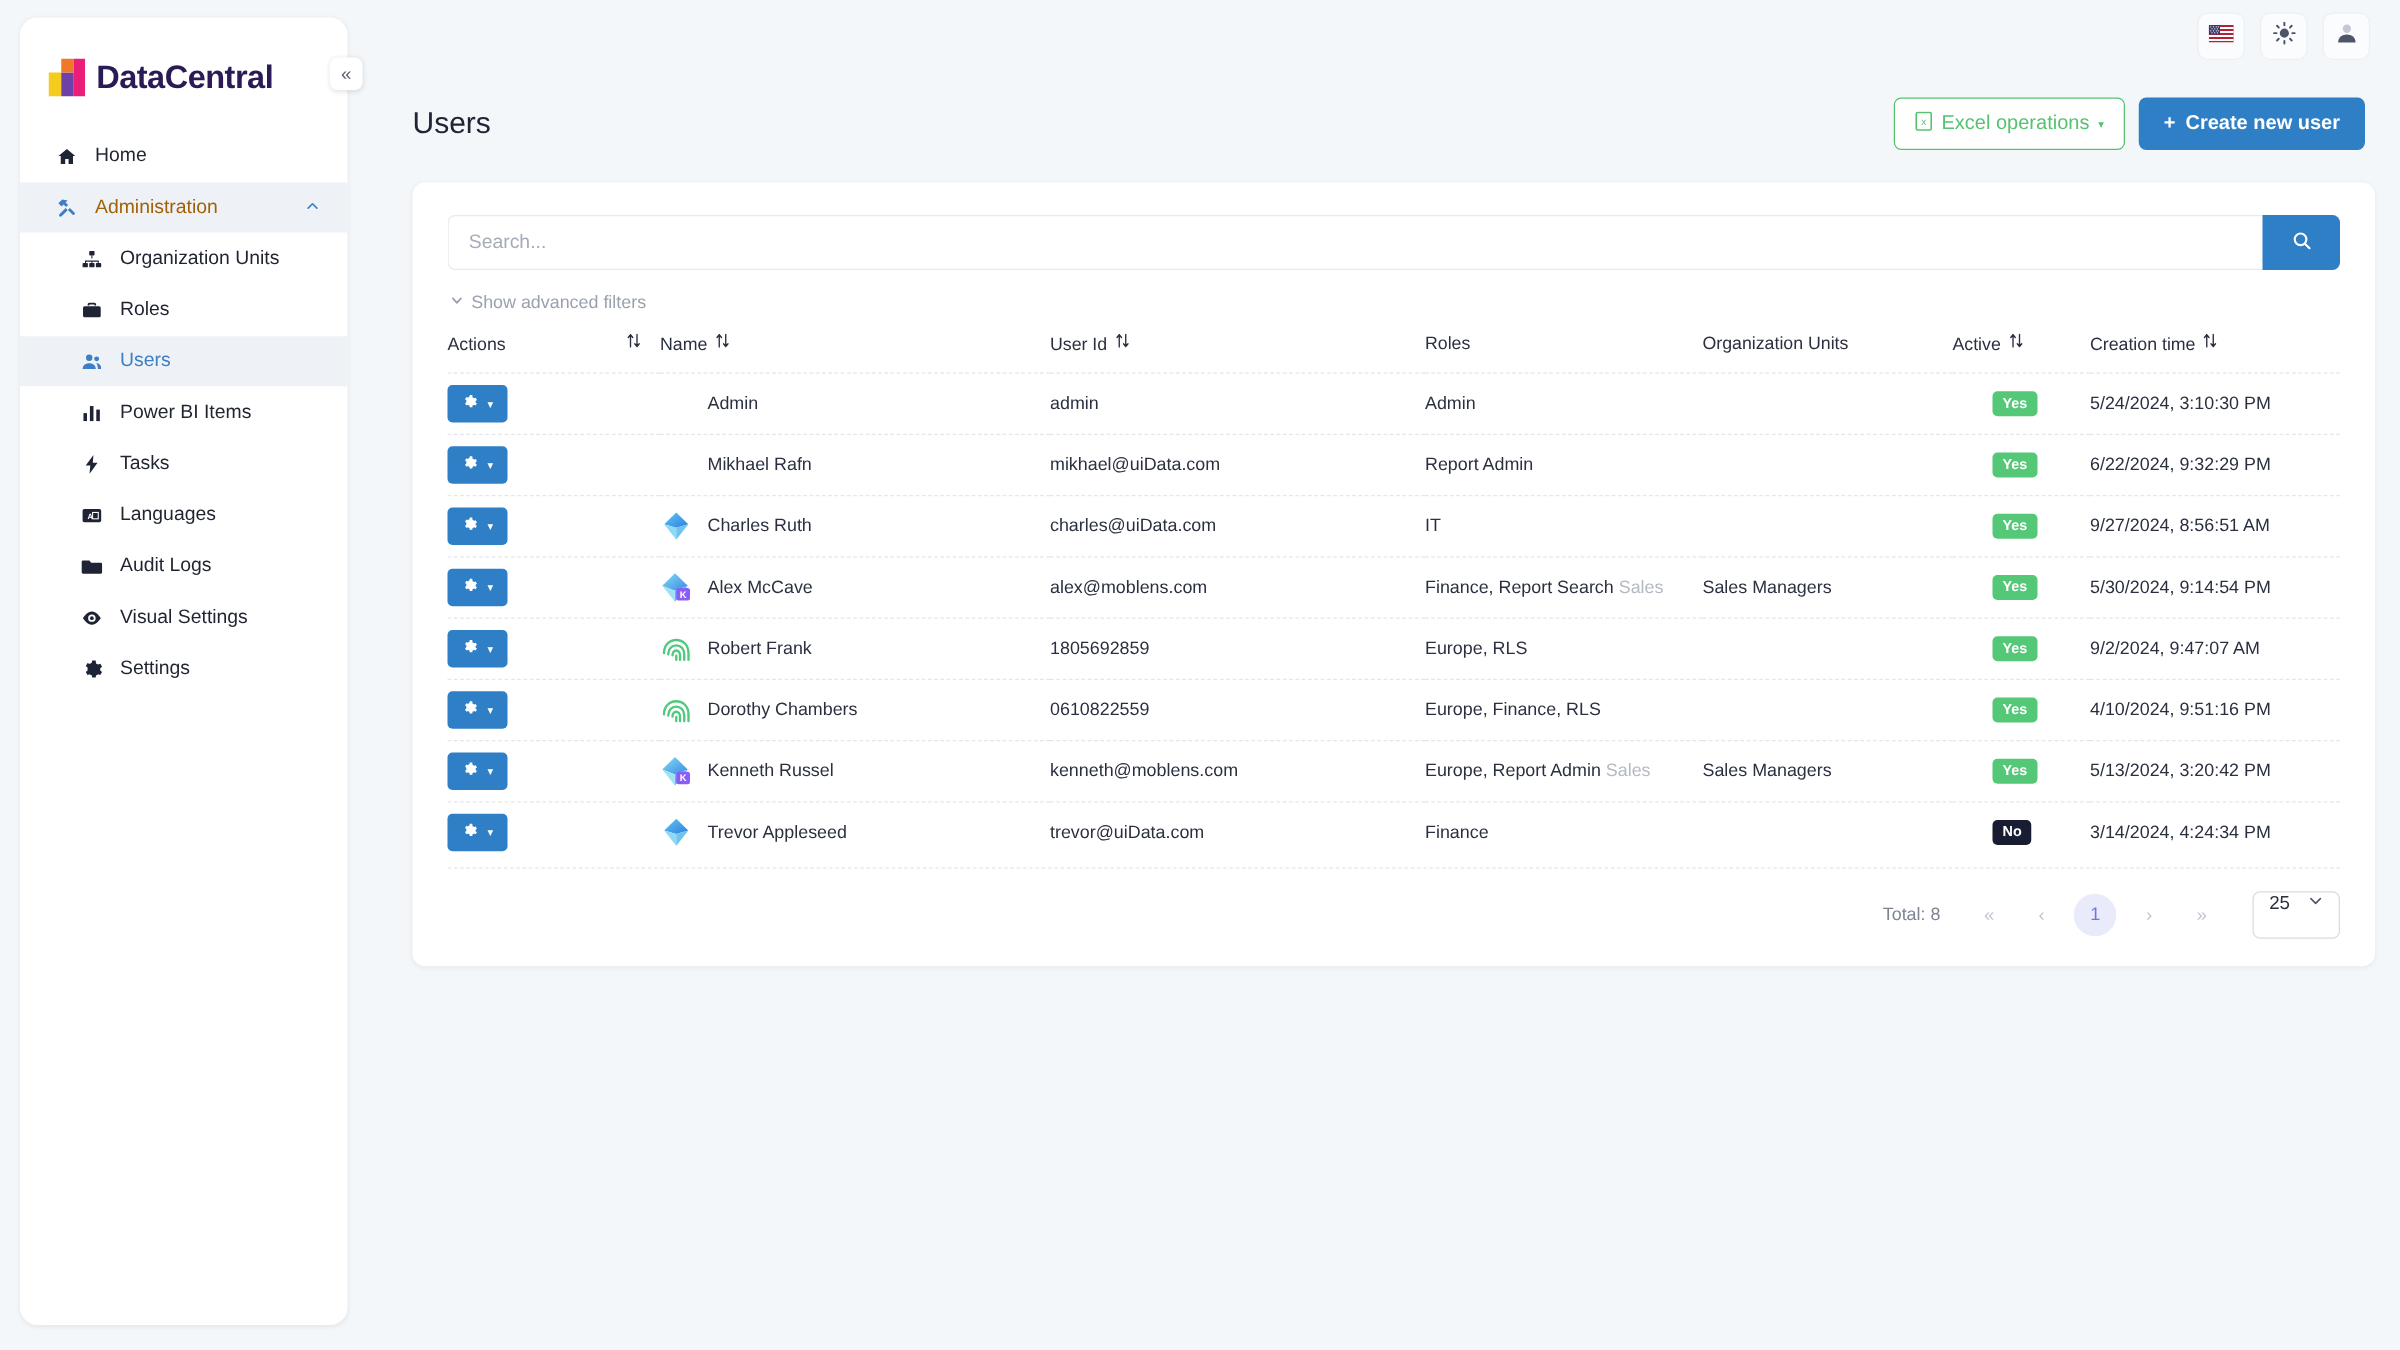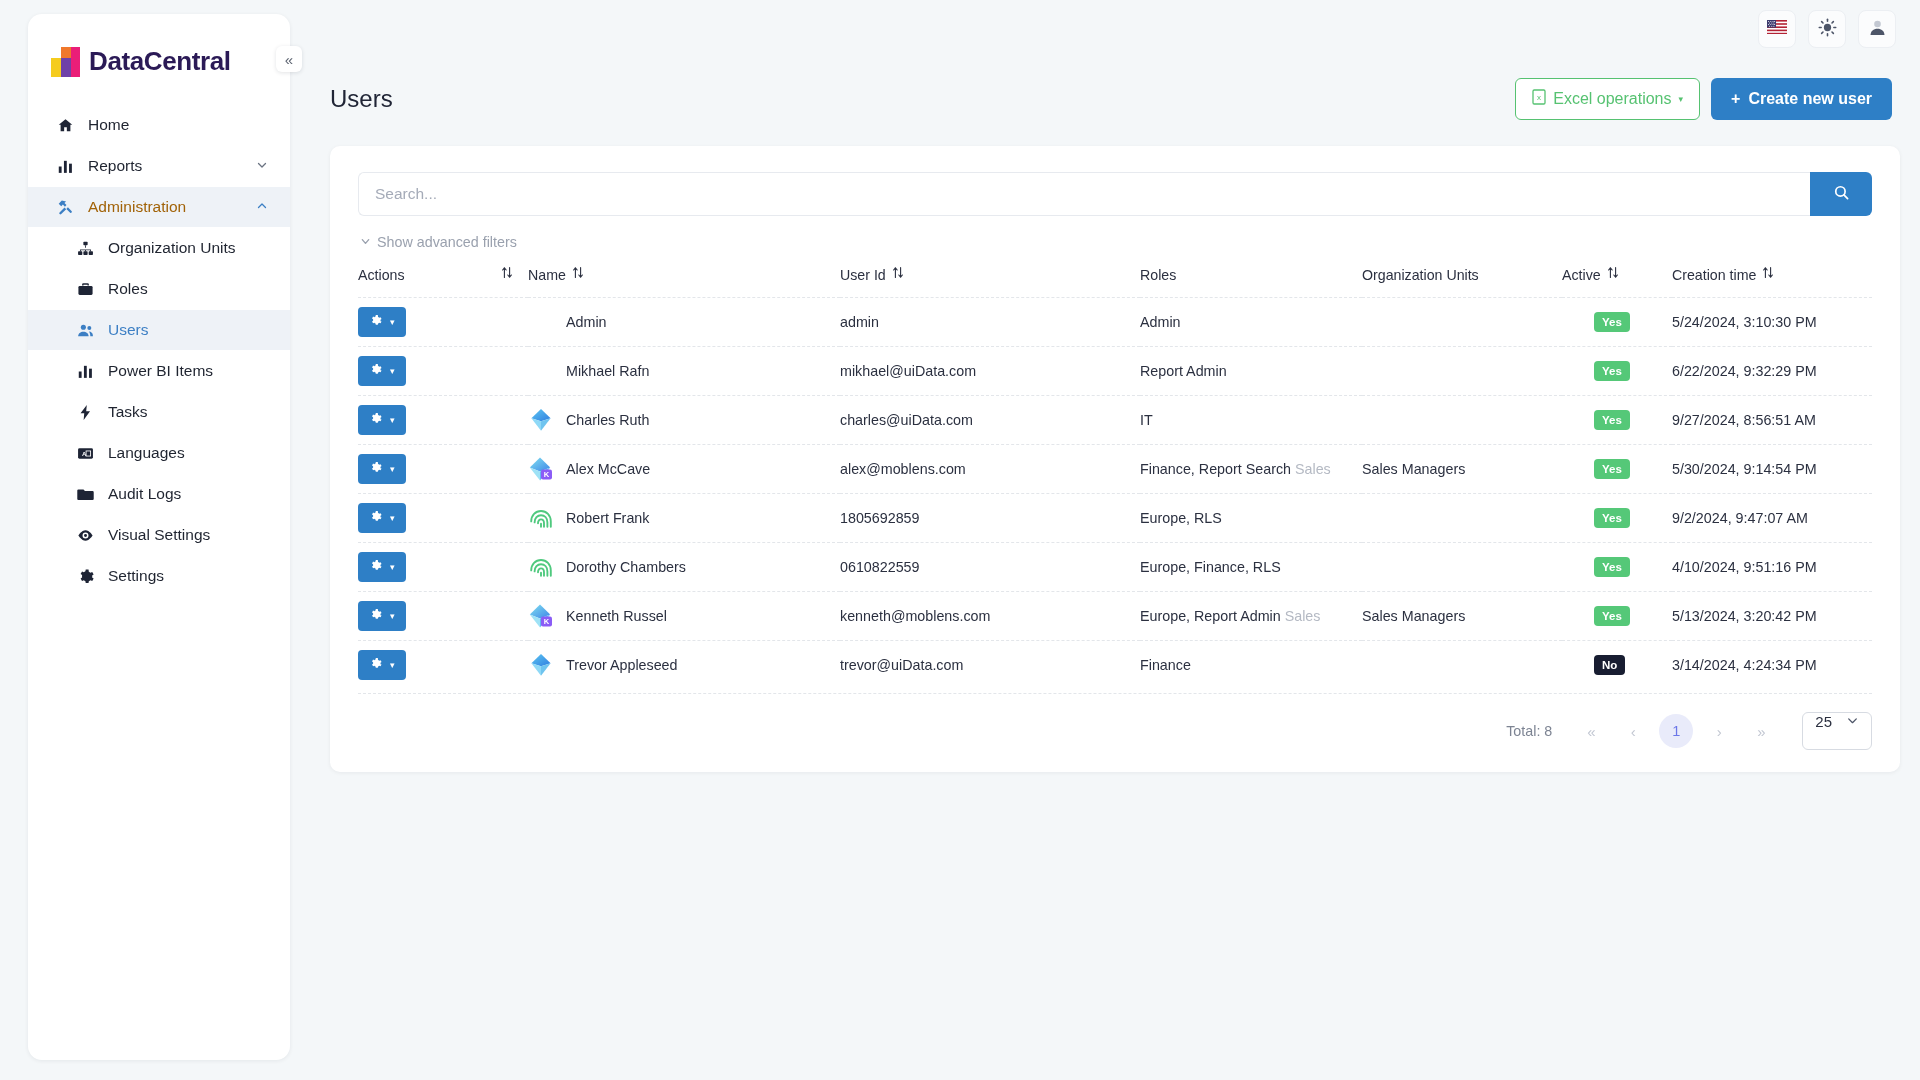--- a/index.html
+++ b/index.html
@@ -6,21 +6,21 @@
   html, body {
     width: 1920px; height: 1080px;
     background: #f4f7f9;
     font-family: "Liberation Sans", sans-serif;
     overflow: hidden;
   }
   .app { position: relative; width: 1920px; height: 1080px; display: flex; }
 
   
   .sidebar {
-    position: absolute; left: 28px; top: 14px;
+    position: absolute; left: 16px; top: 14px;
     width: 262px; height: 1046px;
     background: #ffffff;
     border-radius: 14px;
     box-shadow: 0 1px 4px rgba(16,24,40,.07);
     padding-top: 8px;
     z-index: 5;
   }
   .brand { display: flex; align-items: center; gap: 9px; padding: 24px 0 22px 22px; }
   .brand-mark { position: relative; width: 30px; height: 30px; flex: none; }
   .bm { position: absolute; }
@@ -181,33 +181,20 @@
     </div>
     <div class="collapse-btn">«</div>
     <nav class="nav" id="nav">
         <div class="nav-item">
           <span class="ico">
             <svg width="17" height="17" viewBox="0 0 24 24" fill="#1e2435">
               <path d="M12 3 2.5 11h2.6v9h5v-5.6h3.8V20h5v-9h2.6z"></path>
             </svg>
           </span>
           <span class="nav-label">Home</span>
-        </div>
-        <div class="nav-item">
-          <span class="ico">
-            <svg width="17" height="17" viewBox="0 0 24 24" fill="#1e2435">
-              <rect x="2.5" y="12" width="4" height="9"></rect>
-              <rect x="9.8" y="4" width="4" height="17"></rect>
-              <rect x="17" y="8" width="4" height="13"></rect>
-            </svg>
-          </span>
-          <span class="nav-label">Reports</span>
-          <span class="chev"><svg width="12" height="12" viewBox="0 0 24 24" fill="none" stroke="#6a7382" stroke-width="2.6" stroke-linecap="round" stroke-linejoin="round">
-              <polyline points="5,9 12,16 19,9"></polyline>
-            </svg></span>
         </div>
         <div class="nav-item active-parent">
           <span class="ico">
             <svg width="17" height="17" viewBox="0 0 24 24" fill="#3c7fc4">
               <path d="M6.8 2.2 2.4 6.6l3.6 3.6 2.3-2.3 2.9 2.9 2.2-2.2-2.9-2.9 2.3-2.3zM15.4 11.8l-2.2 2.2 5.4 5.4a1.6 1.6 0 0 0 2.2-2.2zM3.6 18.9a1.7 1.7 0 0 0 2.4 2.4l7-7-2.4-2.4z"></path>
             </svg>
           </span>
           <span class="nav-label">Administration</span>
           <span class="chev up"><svg width="12" height="12" viewBox="0 0 24 24" fill="none" stroke="#3c7fc4" stroke-width="2.6" stroke-linecap="round" stroke-linejoin="round">
               <polyline points="5,15 12,8 19,15"></polyline>

